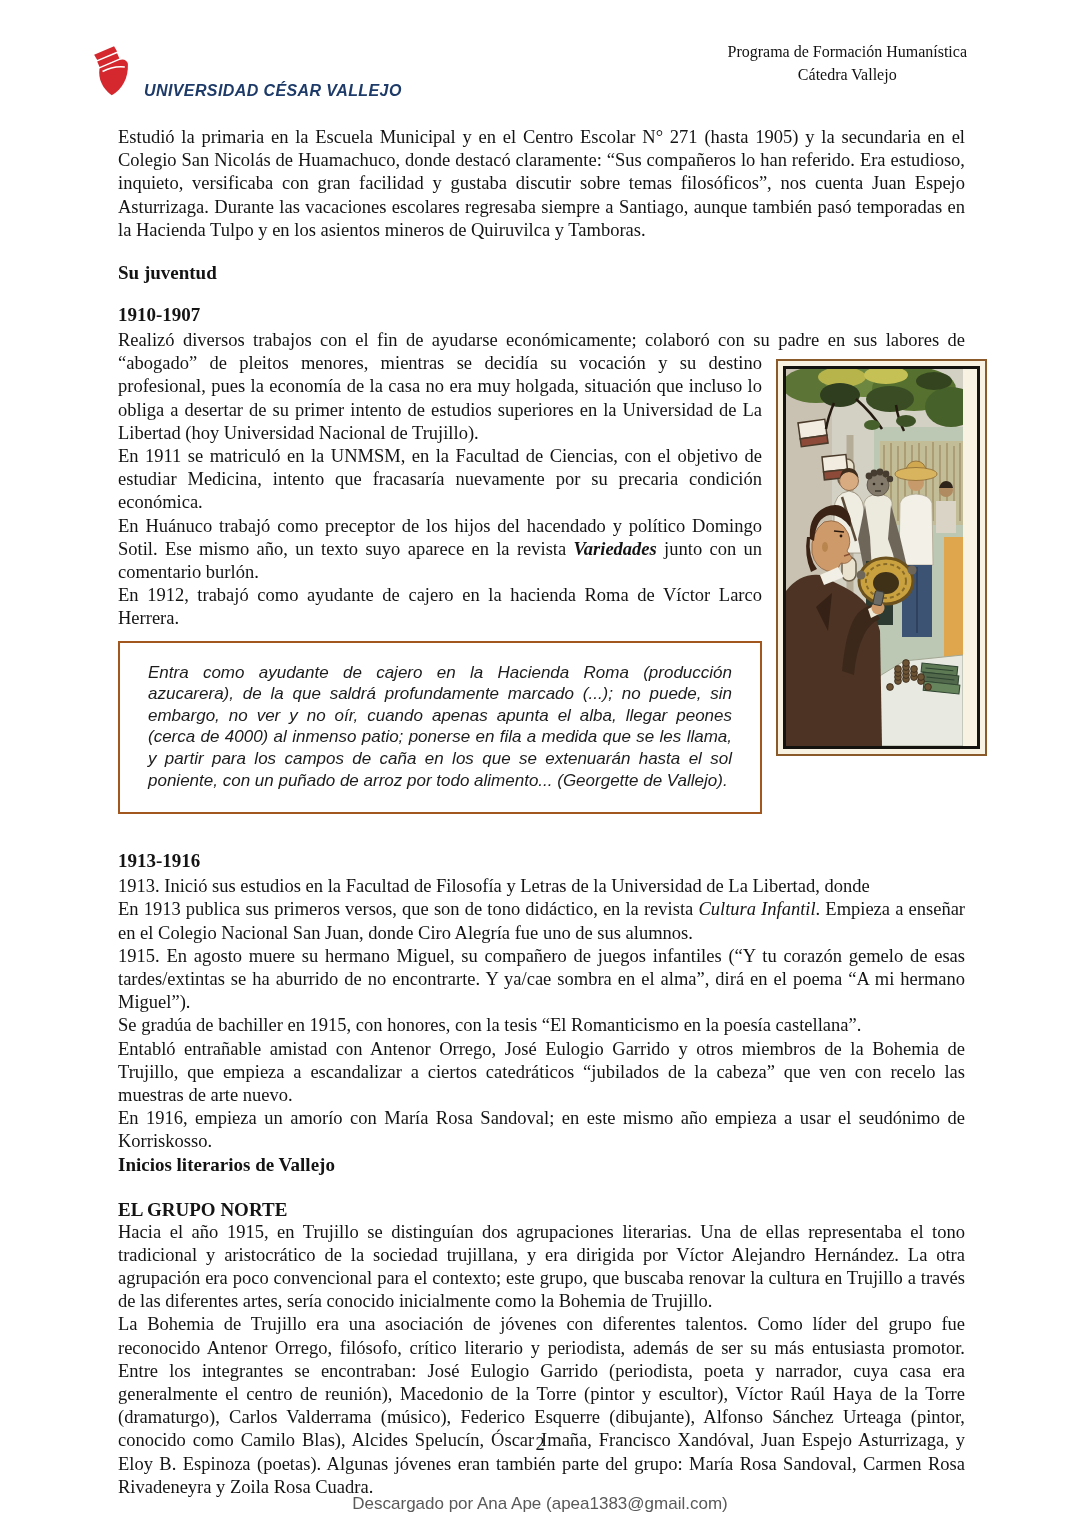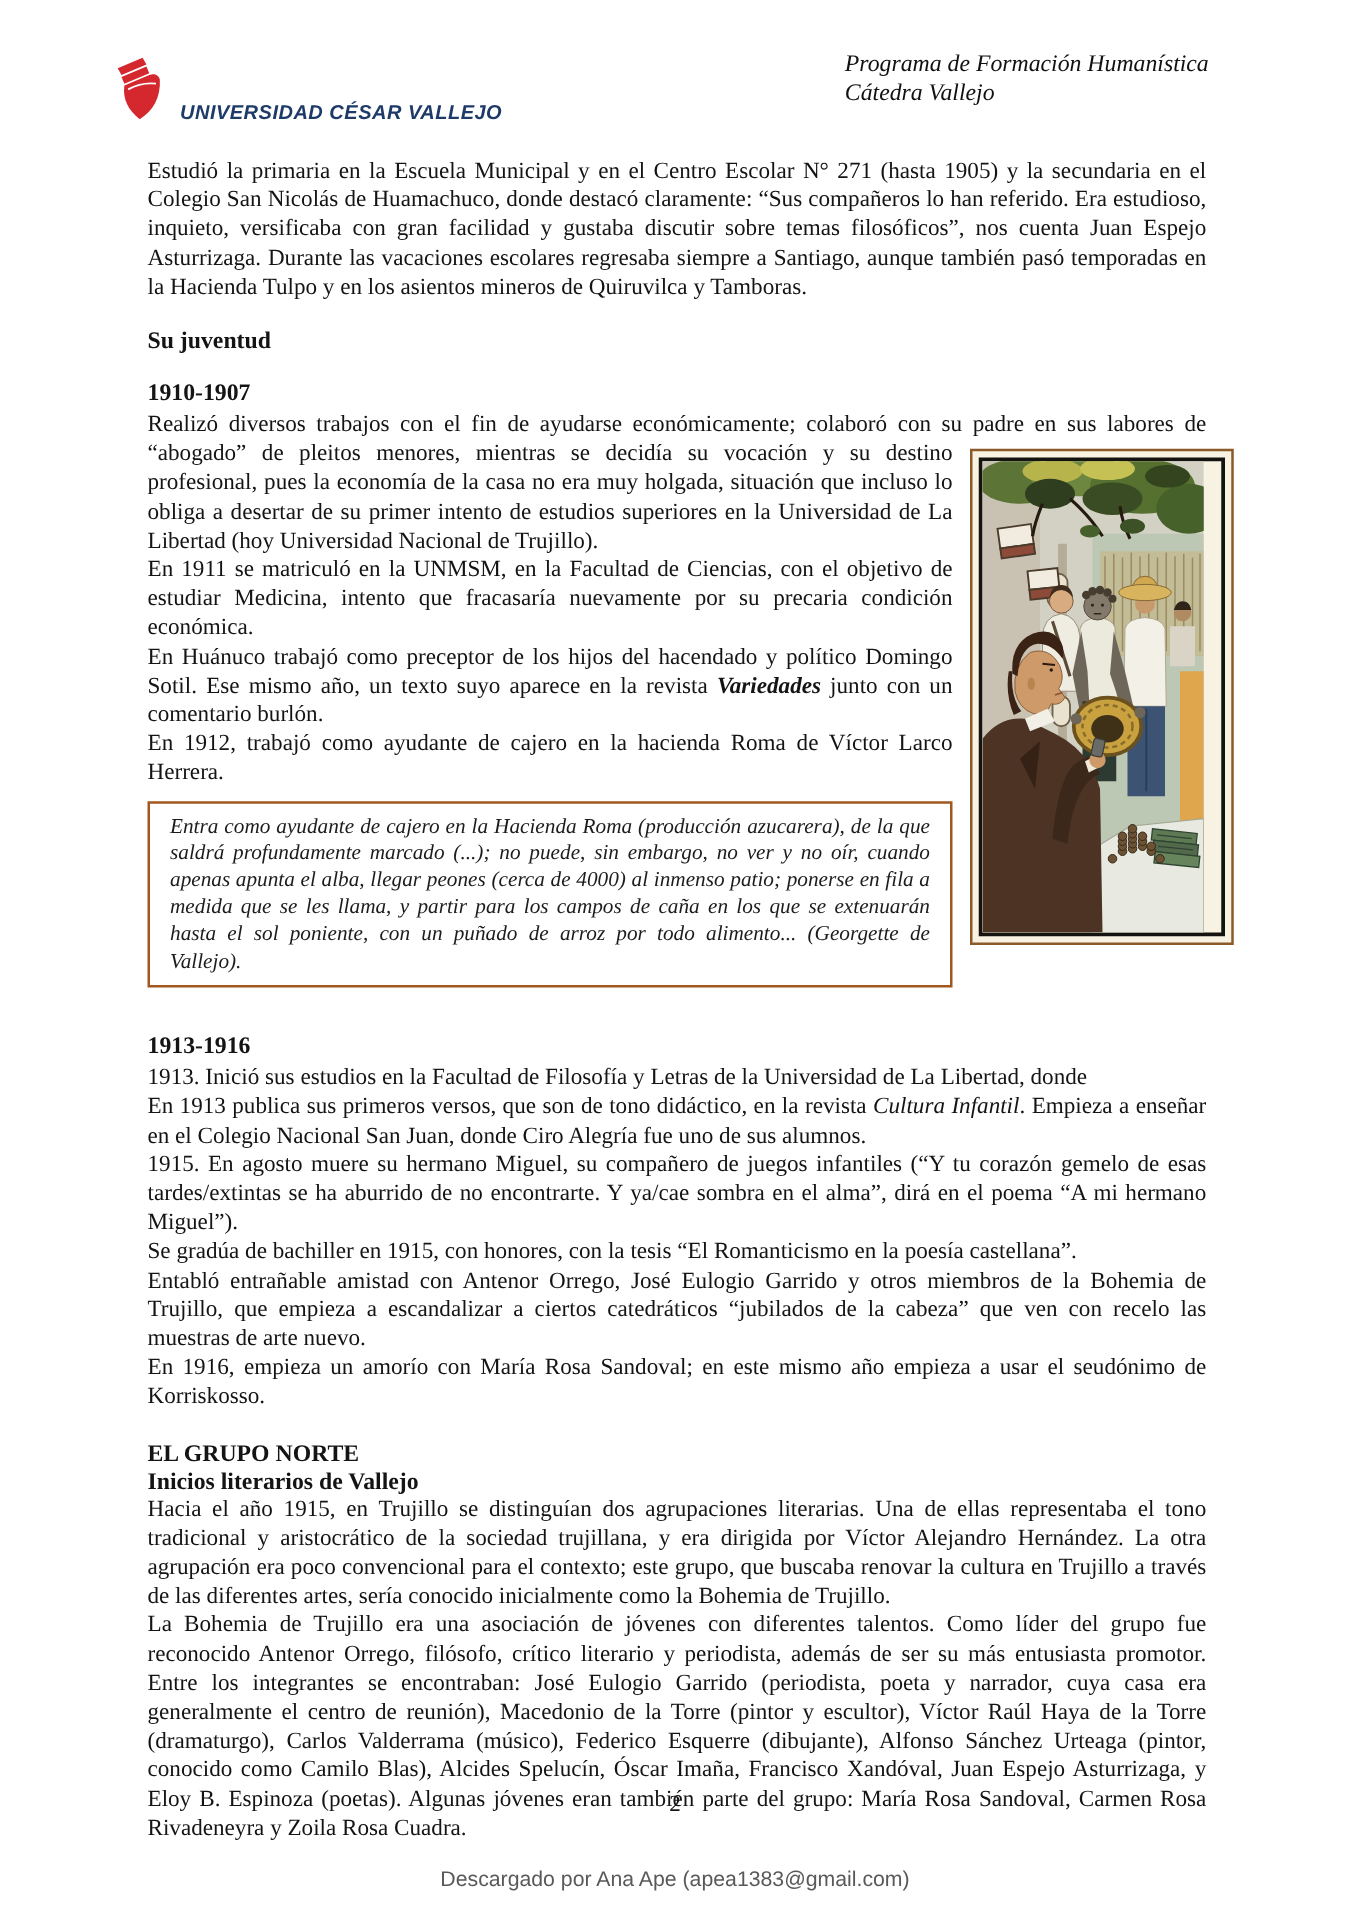--- a/index.html
+++ b/index.html
@@ -7,21 +7,21 @@
     width:1080px;height:1527px;background:#ffffff;
     font-family:"Liberation Serif",serif;color:#141414;
   }
   .page{position:relative;width:1080px;height:1527px;overflow:hidden;box-sizing:border-box;background:#fff;}
 
   
   .header{display:flex;justify-content:space-between;align-items:flex-start;padding:40px 113px 0 88px;}
   .logo{display:flex;align-items:flex-end;gap:10px;font-style:italic;}
   .logo-icon{width:46px;height:60px;display:block;}
   .logo-text{font-family:"Liberation Sans",sans-serif;font-weight:bold;font-size:16px;color:#1d3a68;letter-spacing:.4px;white-space:nowrap;}
-  .header-right{text-align:left;font-size:19px;line-height:23px;color:#111;font-style:italic;}
+  .header-right{text-align:center;font-size:16px;line-height:23px;color:#111;}
 
   
   .content{padding:26px 115px 0 118px;}
   .para{margin:0;font-size:18.5px;line-height:23.2px;text-align:justify;}
   .h{font-size:19px;font-weight:bold;margin:0;}
   .h-juventud{margin:20px 0 12px;}
   .h-years{margin:20px 0 3px;}
   .h-1913{margin:36px 0 3px;}
   .h-grupo{margin:23px 0 0;}
 
@@ -31,21 +31,21 @@
     float:right;clear:right;width:197px;margin:4px -22px 0 14px;
     background:#f8f2e2;border:2px solid #8a5a2b;padding:5px;box-sizing:content-box;
   }
   .ill-inner{border:3px solid #15130f;line-height:0;}
   .ill-inner svg{display:block;}
   .quote-box{
     overflow:hidden;border:2px solid #a2571f;
     margin:10px 14px 0 -9px;padding:7px 16px 9px;
   }
   .quote-text{
-    margin:0;font-family:Liberation Serif, serif;font-style:italic;
+    margin:12px;font-family:Liberation Sans, sans-serif;font-style:italic;
     font-size:17px;line-height:21.6px;text-align:justify;color:#1c1c1c;
   }
   .clear{clear:both;}
 
   
   .page-number{position:absolute;top:1434px;left:0;right:0;text-align:center;font-size:18.5px;color:#141414;}
   .download-note{
     position:absolute;bottom:13px;left:0;right:0;text-align:center;
     font-family:"Liberation Sans",sans-serif;font-size:17px;color:#595959;
   }
@@ -227,22 +227,22 @@
     </div>
 
     <h3 class="h h-1913">1913-1916</h3>
     <p class="para">1913. Inició sus estudios en la Facultad de Filosofía y Letras de la Universidad de La Libertad, donde</p>
     <p class="para"><span>En 1913 publica sus primeros versos, que son de tono didáctico, en la revista </span><span style="font-style: italic;">Cultura Infantil</span><span>. Empieza a enseñar en el Colegio Nacional San Juan, donde Ciro Alegría fue uno de sus alumnos.</span></p>
     <p class="para">1915. En agosto muere su hermano Miguel, su compañero de juegos infantiles (“Y tu corazón gemelo de esas tardes/extintas se ha aburrido de no encontrarte. Y ya/cae sombra en el alma”, dirá en el poema “A mi hermano Miguel”).</p>
     <p class="para">Se gradúa de bachiller en 1915, con honores, con la tesis “El Romanticismo en la poesía castellana”.</p>
     <p class="para">Entabló entrañable amistad con Antenor Orrego, José Eulogio Garrido y otros miembros de la Bohemia de Trujillo, que empieza a escandalizar a ciertos catedráticos “jubilados de la cabeza” que ven con recelo las muestras de arte nuevo.</p>
     <p class="para">En 1916, empieza un amorío con María Rosa Sandoval; en este mismo año empieza a usar el seudónimo de Korriskosso.</p>
 
+    <h3 class="h">Inicios literarios de Vallejo</h3>
     <h3 class="h h-grupo">EL GRUPO NORTE</h3>
-    <h3 class="h">Inicios literarios de Vallejo</h3>
     <p class="para">Hacia el año 1915, en Trujillo se distinguían dos agrupaciones literarias. Una de ellas representaba el tono tradicional y aristocrático de la sociedad trujillana, y era dirigida por Víctor Alejandro Hernández. La otra agrupación era poco convencional para el contexto; este grupo, que buscaba renovar la cultura en Trujillo a través de las diferentes artes, sería conocido inicialmente como la Bohemia de Trujillo.</p>
     <p class="para">La Bohemia de Trujillo era una asociación de jóvenes con diferentes talentos. Como líder del grupo fue reconocido Antenor Orrego, filósofo, crítico literario y periodista, además de ser su más entusiasta promotor. Entre los integrantes se encontraban: José Eulogio Garrido (periodista, poeta y narrador, cuya casa era generalmente el centro de reunión), Macedonio de la Torre (pintor y escultor), Víctor Raúl Haya de la Torre (dramaturgo), Carlos Valderrama (músico), Federico Esquerre (dibujante), Alfonso Sánchez Urteaga (pintor, conocido como Camilo Blas), Alcides Spelucín, Óscar Imaña, Francisco Xandóval, Juan Espejo Asturrizaga, y Eloy B. Espinoza (poetas). Algunas jóvenes eran también parte del grupo: María Rosa Sandoval, Carmen Rosa Rivadeneyra y Zoila Rosa Cuadra.</p>
 
   </main>
 
   <div class="page-number">2</div>
   <div class="download-note">Descargado por Ana Ape (apea1383@gmail.com)</div>
 
 </div>
 

